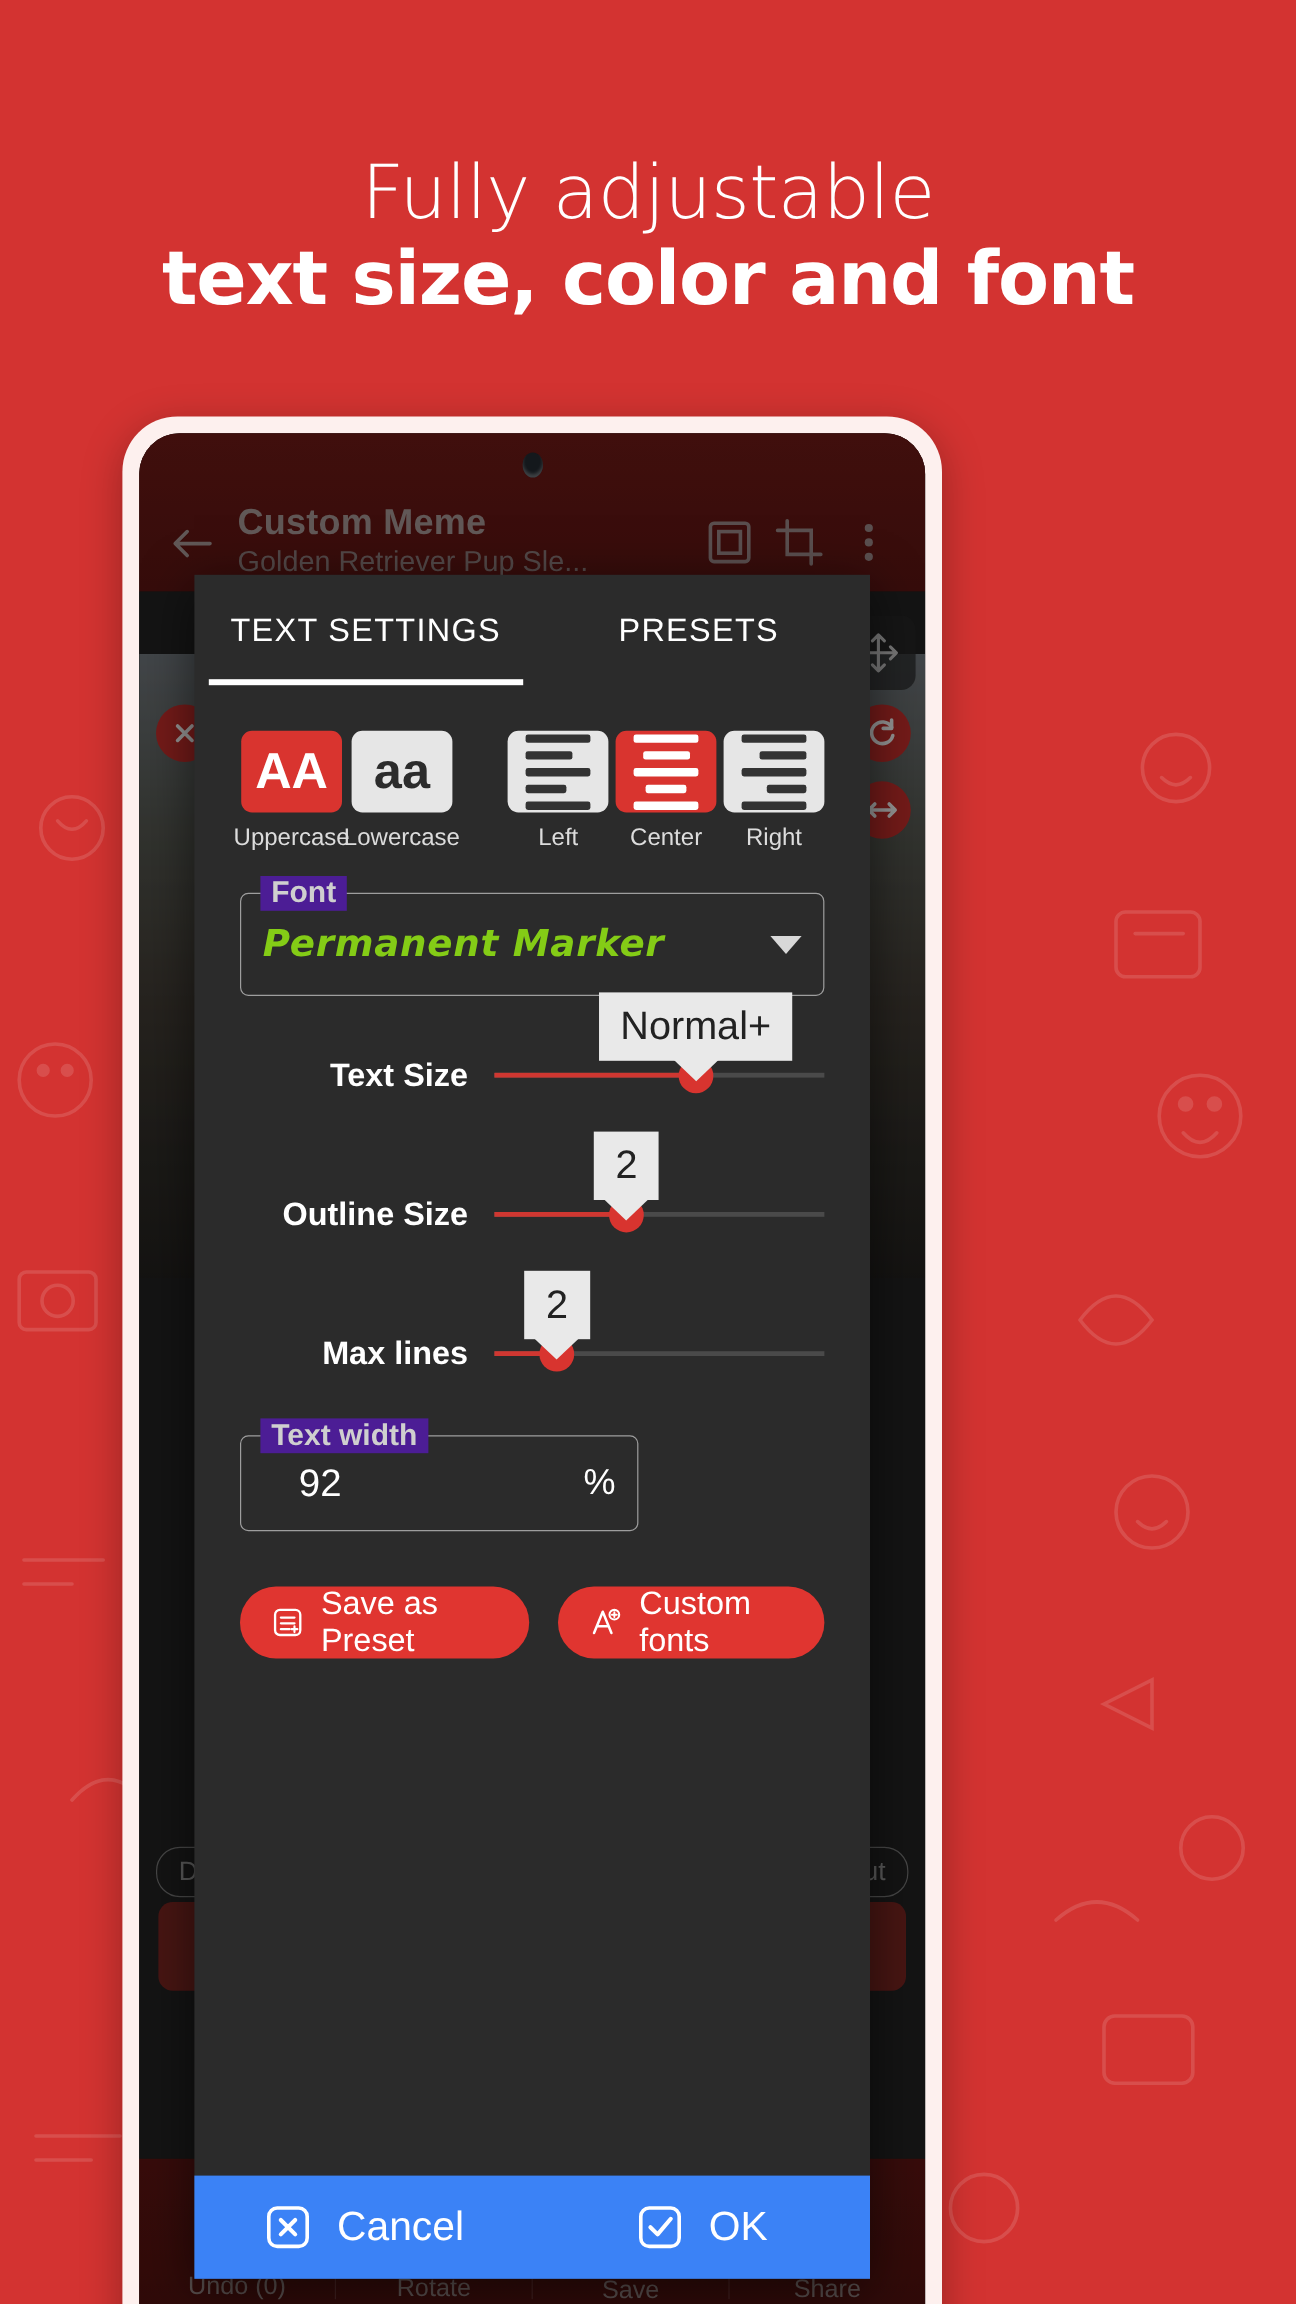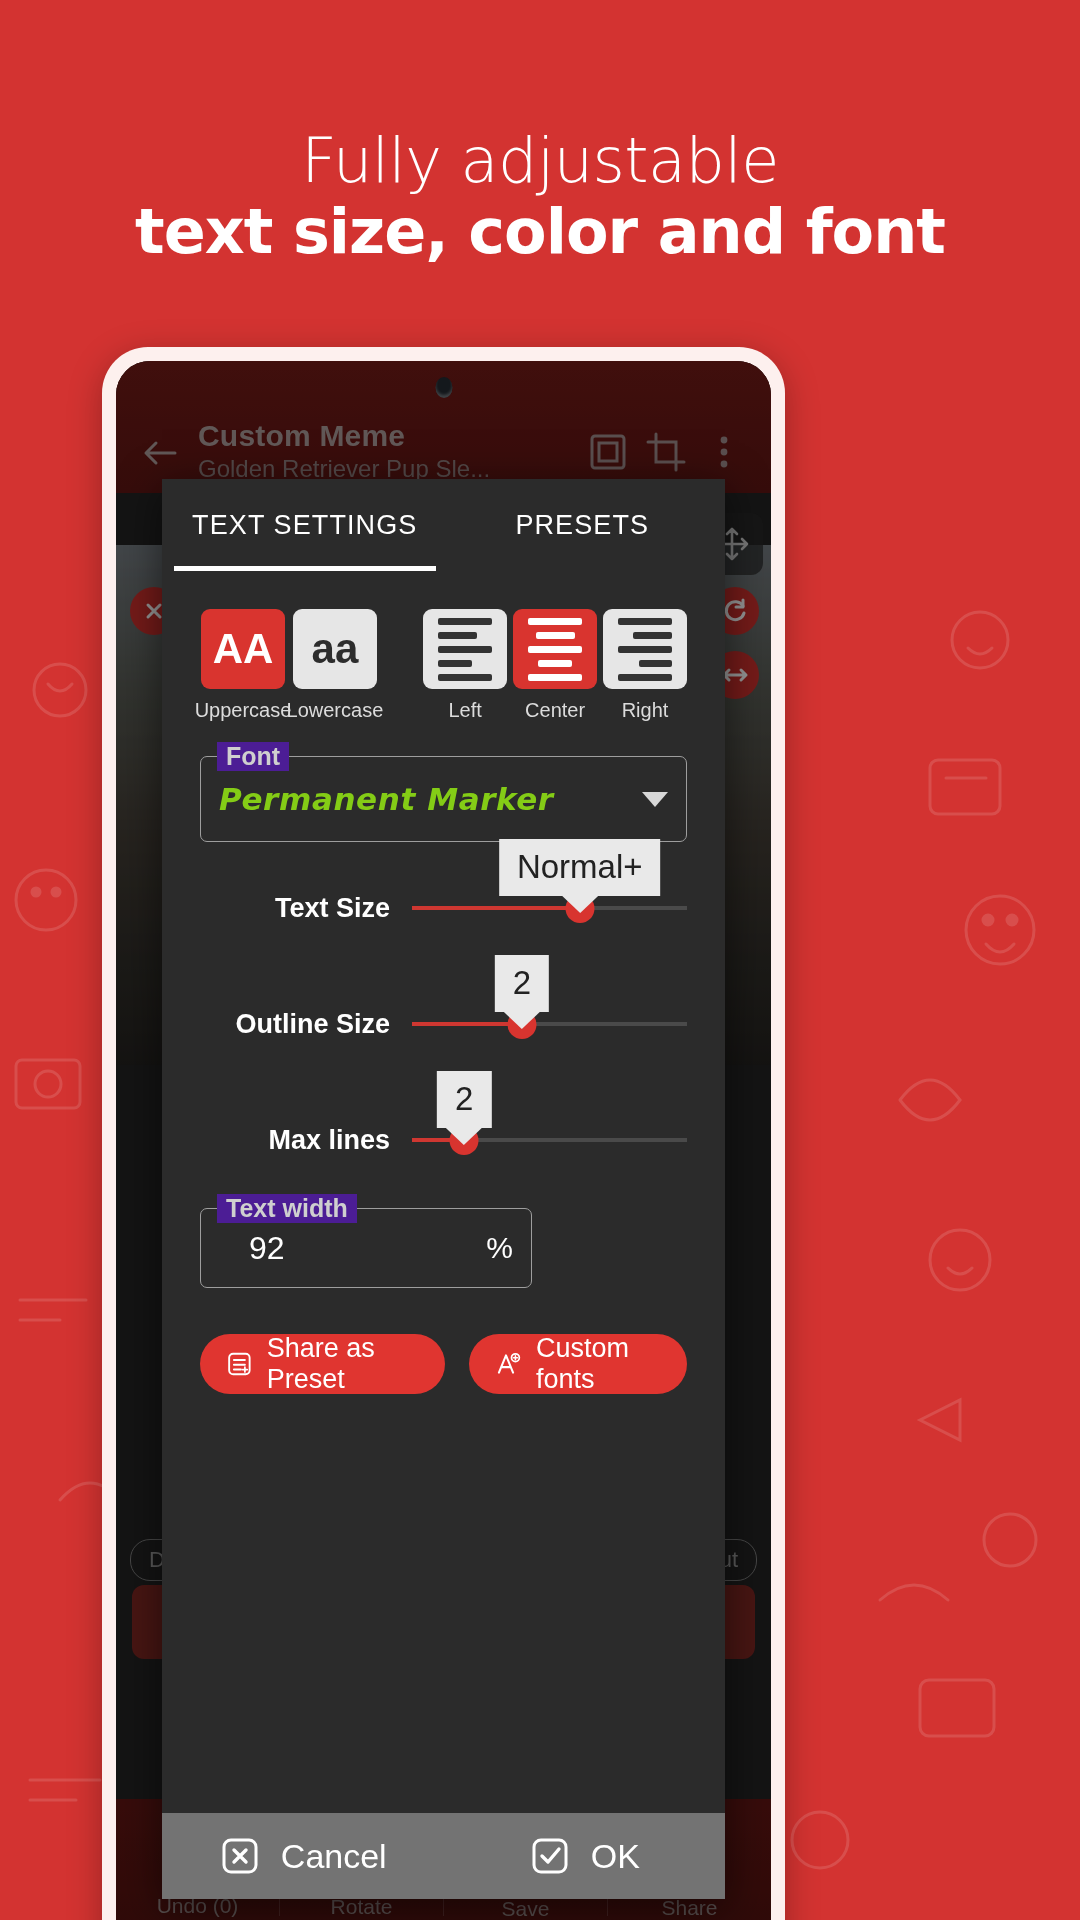--- a/index.html
+++ b/index.html
@@ -198,21 +198,21 @@
     overflow: hidden;
   }
 
   
   .iconrow {
     display: flex; align-items: flex-start;
     margin-top: 18px;
   }
   .ib { display: flex; flex-direction: column; align-items: center; width: 86px; }
   .ib .box {
-    width: 84px; height: 80px; border-radius: 9px;
+    width: 84px; height: 68px; border-radius: 9px;
     display: flex; align-items: center; justify-content: center;
     font-size: 42px; font-weight: 700;
   }
   .box.red { background: #d9342f; color: #fff; }
   .box.light { background: #e6e6e6; color: #2c2c2c; }
   .ib .cap { color: #dcdcdc; font-size: 20px; margin-top: 10px; white-space: nowrap; }
   .gap-lg { width: 92px; }
   .gap-sm { width: 12px; }
 
   .lines { width: 54px; display: flex; flex-direction: column; gap: 7px; }
@@ -321,21 +321,21 @@
     height: 60px;
     display: flex; align-items: center; gap: 14px;
     padding: 0 26px;
     color: #fff; font-size: 27px;
   }
 
   
   .dlg-footer {
     flex: 0 0 auto;
     height: 86px;
-    background: #737373;
+    background: #3b82f6;
     display: flex; align-items: center;
   }
   .fbtn {
     flex: 1;
     display: flex; align-items: center; justify-content: center; gap: 20px;
     color: #fff; font-size: 34px;
   }
 
   svg { display: block; }
 </style>
@@ -600,21 +600,21 @@
           <span class="unit">%</span>
         </div>
 
         <div class="actions">
           <div class="pillbtn">
             <svg width="34" height="34" viewBox="0 0 34 34">
               <rect x="4" y="4" width="26" height="26" rx="5" fill="none" stroke="#fff" stroke-width="2.4"></rect>
               <path d="M10 12 H24 M10 18 H24 M10 24 H19" stroke="#fff" stroke-width="2.4" stroke-linecap="round"></path>
               <path d="M24 21 V27 M21 24 H27" stroke="#fff" stroke-width="2.2" stroke-linecap="round"></path>
             </svg>
-            <span>Share as Preset</span>
+            <span>Save as Preset</span>
           </div>
           <div class="pillbtn">
             <svg width="34" height="34" viewBox="0 0 34 34">
               <path d="M5 28 L14 6 L23 28 M9 21 H19" fill="none" stroke="#fff" stroke-width="2.6" stroke-linecap="round" stroke-linejoin="round"></path>
               <circle cx="26" cy="9" r="5" fill="none" stroke="#fff" stroke-width="2.2"></circle>
               <path d="M26 6.5 V11.5 M23.5 9 H28.5" stroke="#fff" stroke-width="2" stroke-linecap="round"></path>
             </svg>
             <span>Custom fonts</span>
           </div>
         </div>

